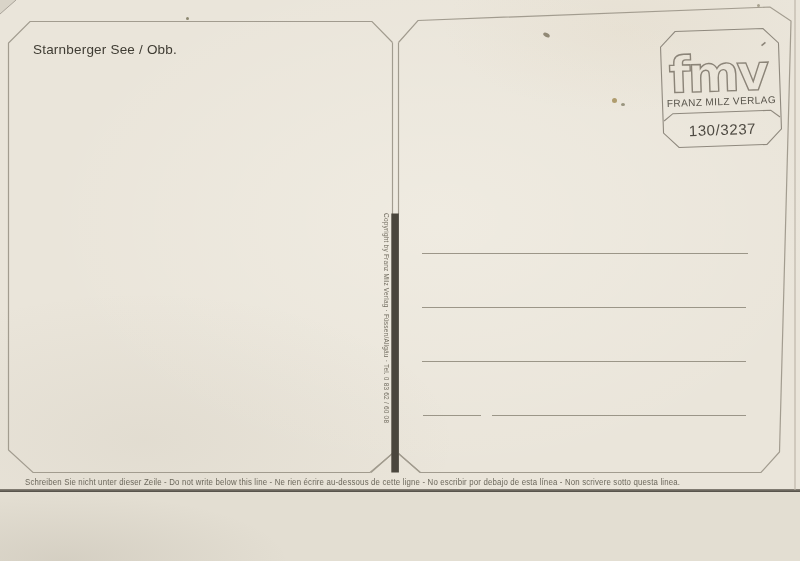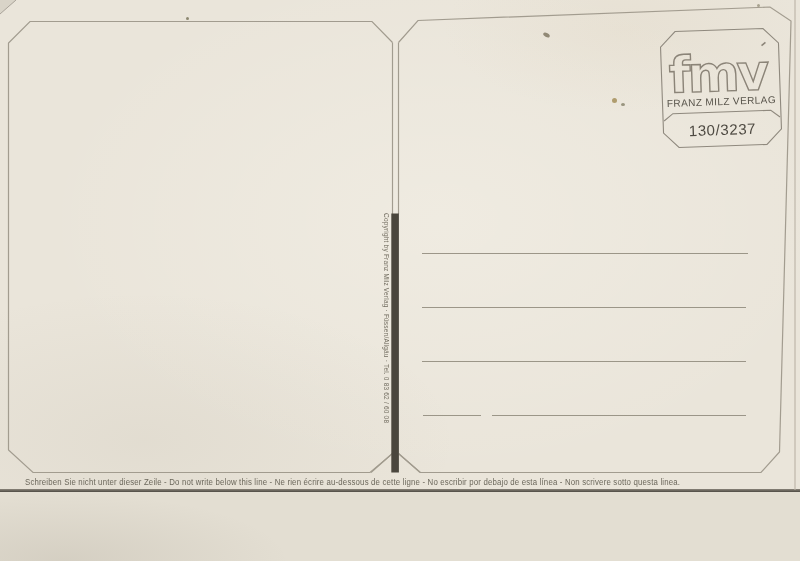--- a/index.html
+++ b/index.html
@@ -109,20 +109,21 @@
 
     <g transform="rotate(-2 721 88)" stroke="#8f897e" stroke-width="1.1" fill="none">
       <polygon points="677,30 765,30 780,45 780,131 765,146 677,146 662,131 662,45"></polygon>
       <path d="M 663,119 L 672,112 L 770,112 L 779,119"></path>
 
       <text x="718" y="91" text-anchor="middle" font-family="DejaVu Sans, sans-serif" font-weight="bold" font-size="50" letter-spacing="-3" fill="none" stroke="#8b8478" stroke-width="1.4">fmv</text>
       <line x1="763" y1="47" x2="767" y2="44" stroke="#8b8478" stroke-width="1.6"></line>
     </g>
   </svg>
 
+  <div class="title">Starnberger See / Obb.</div>
 
   <div class="stamp-content">
     <div class="stamp-publisher">FRANZ MILZ VERLAG</div>
     <div class="stamp-number">130/3237</div>
   </div>
 
   <div class="spine-copyright">Copyright by Franz Milz Verlag · Füssen/Allgäu · Tel. 0 83 62 / 60 08</div>
 
   <div class="addr-line addr-1"></div>
   <div class="addr-line addr-2"></div>

